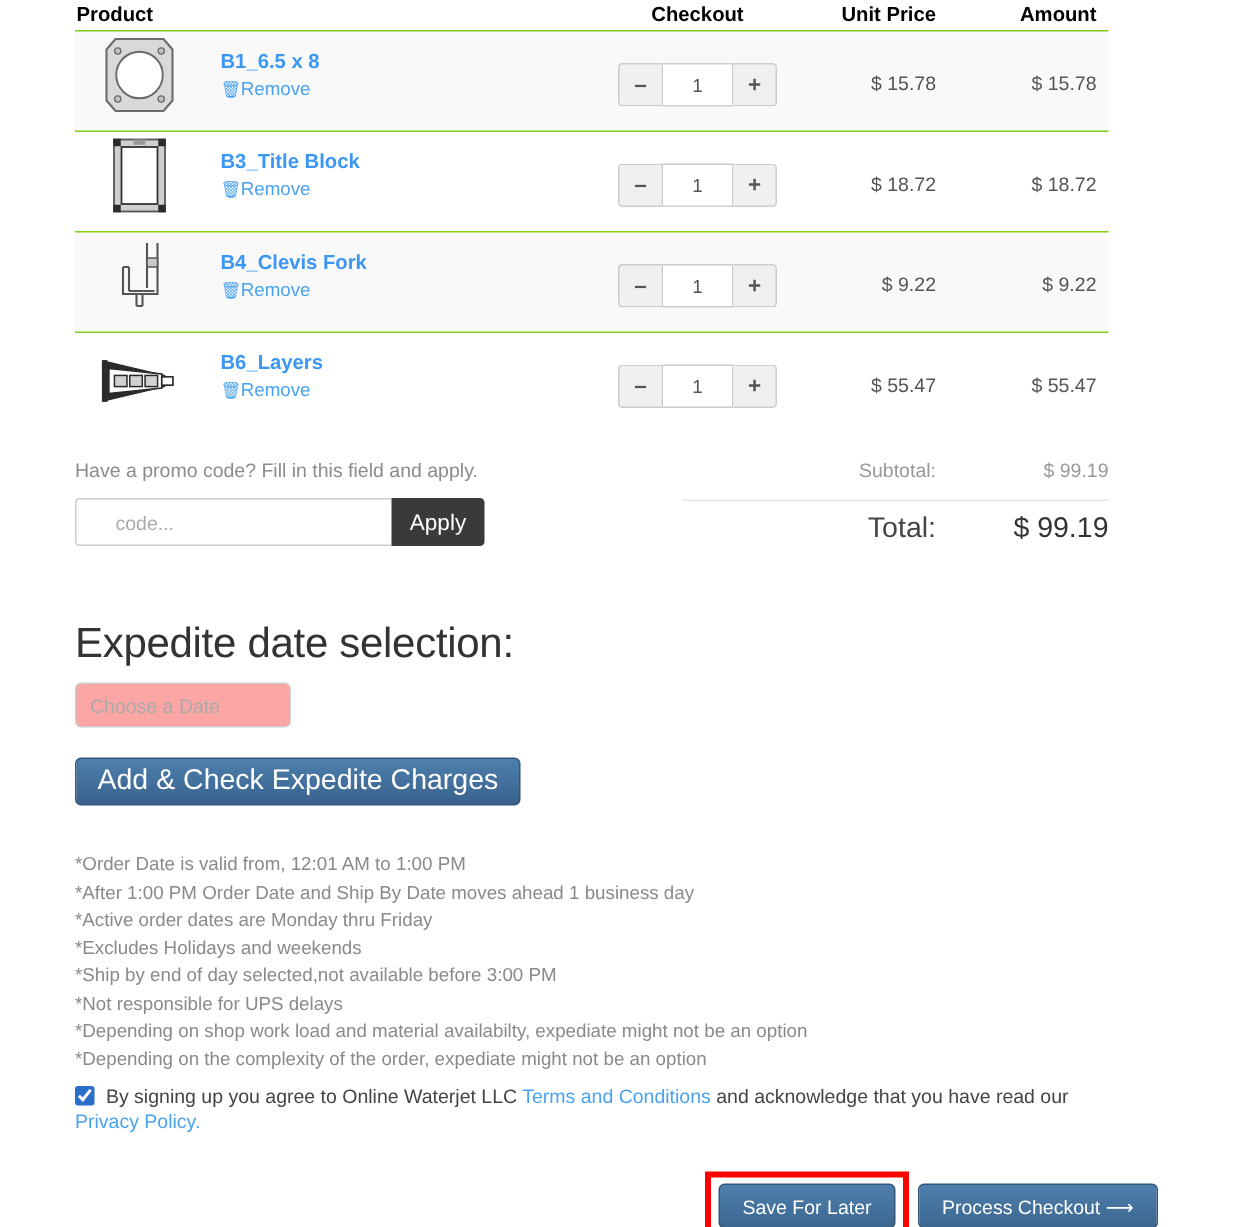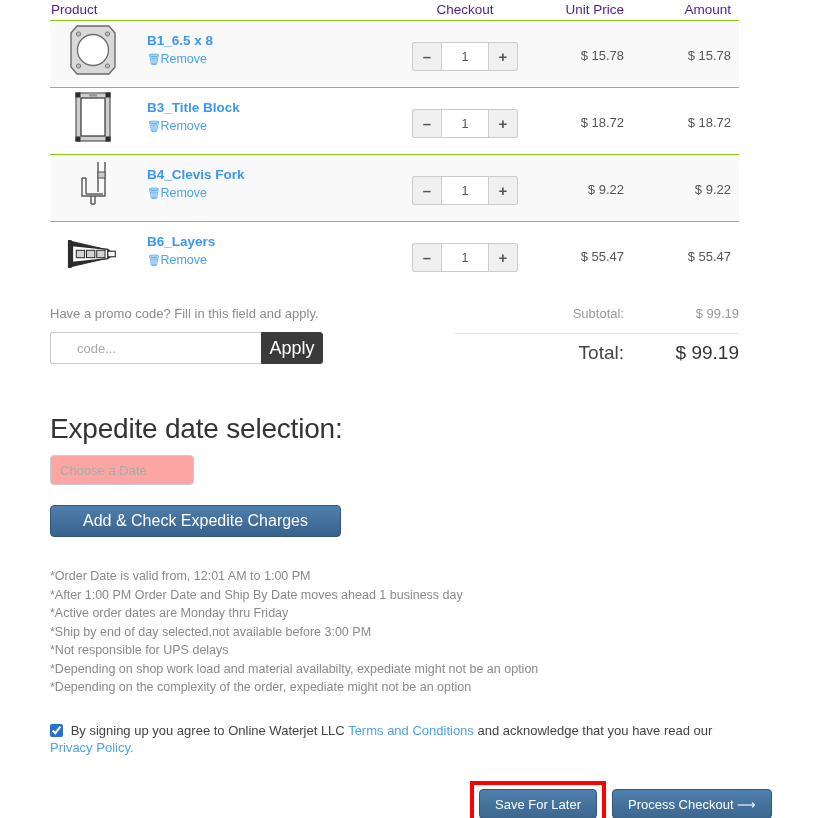--- a/index.html
+++ b/index.html
@@ -10,21 +10,21 @@
     font-family: "Liberation Sans", sans-serif;
     color: #333;
     overflow: hidden;
   }
   .page { position: relative; width: 837px; height: 818px; }
 
   
   .cart-table { position: absolute; left: 50px; top: 0; width: 689px; }
   .cart-head { display: flex; align-items: flex-end; height: 20px; }
   .cart-head .th {
-    font-size: 13.5px; font-weight: normal; color: #4c1d95;
+    font-size: 13.5px; font-weight: bold; color: #000000;
     padding-bottom: 3px;
   }
   .col-product  { width: 355px; text-align: left; padding-left: 1px; }
   .col-qty      { width: 120px; text-align: center; }
   .col-unit     { width: 105px; text-align: right; padding-right: 6px; }
   .col-amount   { width: 105px; text-align: right; padding-right: 4px; }
 
   .cart-row {
     display: flex; align-items: flex-start;
     border-top: 1px solid #84cc16;
@@ -80,21 +80,21 @@
   .promo-row { display: flex; height: 32px; }
   .promo-input {
     width: 211px; height: 32px; border: 1px solid #ccc; border-right: none;
     border-radius: 3px 0 0 3px; padding: 0 26px; font-size: 13px; color: #555;
     font-family: "Liberation Sans", sans-serif; outline: none; background:#fff;
   }
   .promo-input::placeholder { color: #aaa; }
   .promo-btn {
     width: 62px; height: 32px; background: #3a3a3a; color: #fff;
     border: 1px solid #3a3a3a; border-radius: 0 3px 3px 0;
-    font-size: 18px; cursor: pointer; font-family: "Liberation Sans", sans-serif;
+    font-size: 15px; cursor: pointer; font-family: "Liberation Sans", sans-serif;
   }
 
   
   .totals { position: absolute; left: 455px; top: 306px; width: 284px; }
   .tot-row { display: flex; justify-content: flex-end; align-items: baseline; }
   .tot-label { width: 165px; text-align: right; font-size: 13px; color: #999; }
   .tot-value { width: 115px; text-align: right; font-size: 13px; color: #999; }
   .tot-row.sub { margin-bottom: 4px; }
   .tot-divider { border-top: 1px solid #e5e5e5; margin-top: 12px; margin-bottom: 0; }
   .tot-row.grand { margin-top: 8px; }
@@ -108,24 +108,24 @@
   }
   .date-input {
     position: absolute; left: 50px; top: 455px;
     width: 144px; height: 30px; border: 1px solid #ccc; border-radius: 4px;
     padding: 0 9px; font-size: 13px; color: #555; background: #fca5a5;
     font-family: "Liberation Sans", sans-serif; outline: none;
   }
   .date-input::placeholder { color: #aaa; }
   .expedite-btn {
     position: absolute; left: 50px; top: 505px;
-    height: 32px; padding: 0 32px;
+    height: 32px; padding: 0 14px;
     background: linear-gradient(#4e7fad, #39628d);
     border: 1px solid #33567b; border-radius: 4px;
-    color: #fff; font-size: 16px; cursor: pointer;
+    color: #fff; font-size: 19px; cursor: pointer;
     font-family: "Liberation Sans", sans-serif;
   }
 
   
   .notes { position: absolute; left: 50px; top: 567px; width: 620px; }
   .notes div { font-size: 12.5px; color: #8a8a8a; line-height: 18.5px; }
 
   
   .terms {
     position: absolute; left: 50px; top: 722px; width: 680px;
@@ -314,20 +314,21 @@
   </div>
 
   <div class="expedite-title">Expedite date selection:</div>
   <input class="date-input" type="text" placeholder="Choose a Date" style="">
   <button class="expedite-btn">Add &amp; Check Expedite Charges</button>
 
   <div class="notes">
     <div>*Order Date is valid from, 12:01 AM to 1:00 PM</div>
     <div>*After 1:00 PM Order Date and Ship By Date moves ahead 1 business day</div>
     <div>*Active order dates are Monday thru Friday</div>
+    <div>*Excludes Holidays and weekends</div>
     <div>*Ship by end of day selected,not available before 3:00 PM</div>
     <div>*Not responsible for UPS delays</div>
     <div>*Depending on shop work load and material availabilty, expediate might not be an option</div>
     <div>*Depending on the complexity of the order, expediate might not be an option</div>
   </div>
 
   <div class="terms">
     <input class="terms-check" type="checkbox" checked="" style="">
     <span>By signing up you agree to Online Waterjet LLC </span><a href="#">Terms and Conditions</a><span> and acknowledge that you have read our </span><a href="#">Privacy Policy.</a>
   </div>

